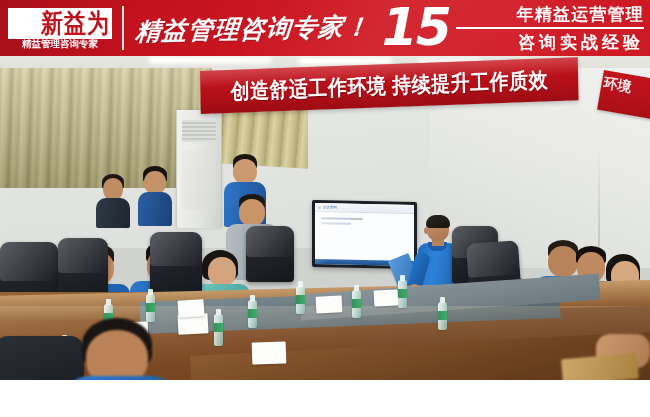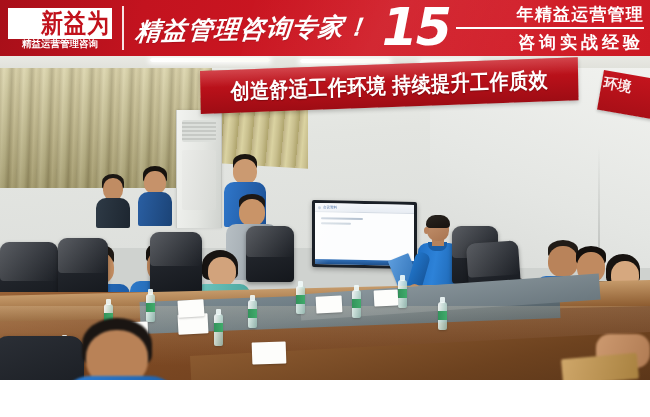--- a/index.html
+++ b/index.html
@@ -292,21 +292,21 @@
 <body>
 
 <div id="page">
 
   <div class="header">
 
     <div class="logo">
       <div class="logo-box">
         <span class="logo-main">新益为</span>
       </div>
-      <div class="logo-sub">精益运营管理咨询</div>
+      <div class="logo-sub">精益管理咨询专家</div>
     </div>
 
     <div class="divider"></div>
 
     <div class="slogan">精益管理咨询专家！</div>
 
     <div class="years">15</div>
 
     <div class="yearsText">
       <div class="yt-line">年精益运营管理</div>

